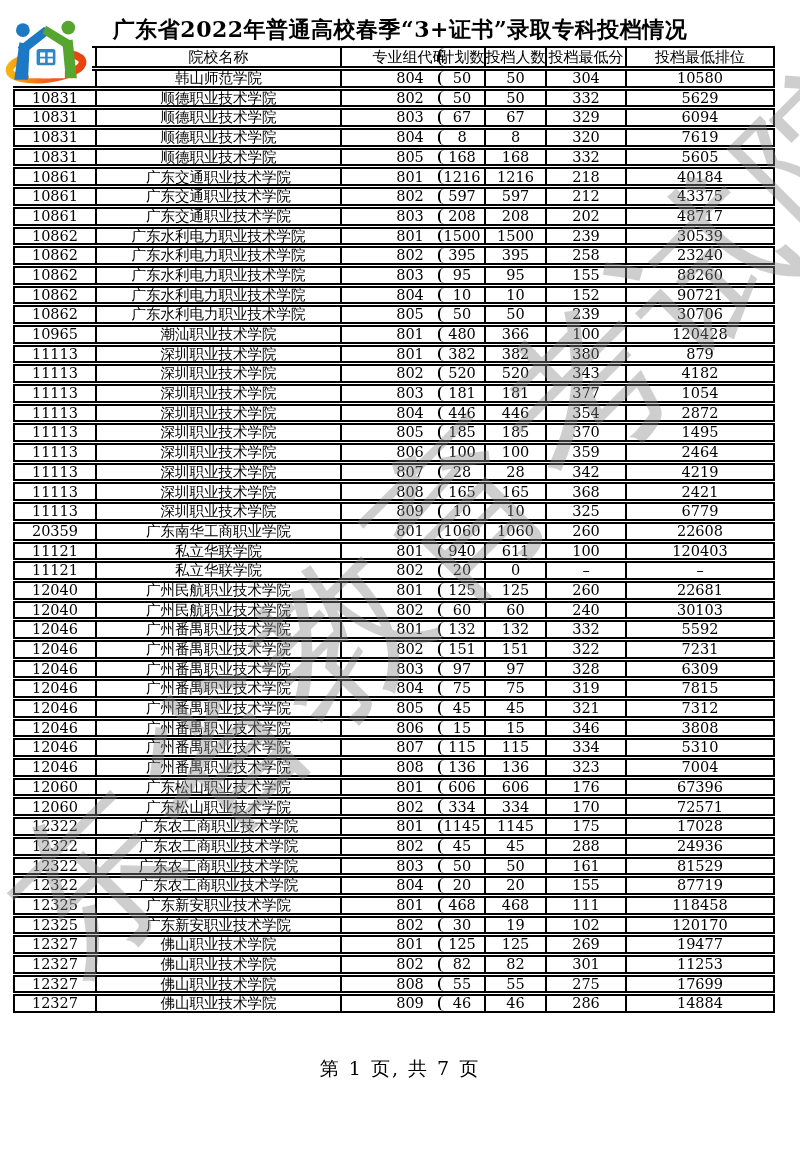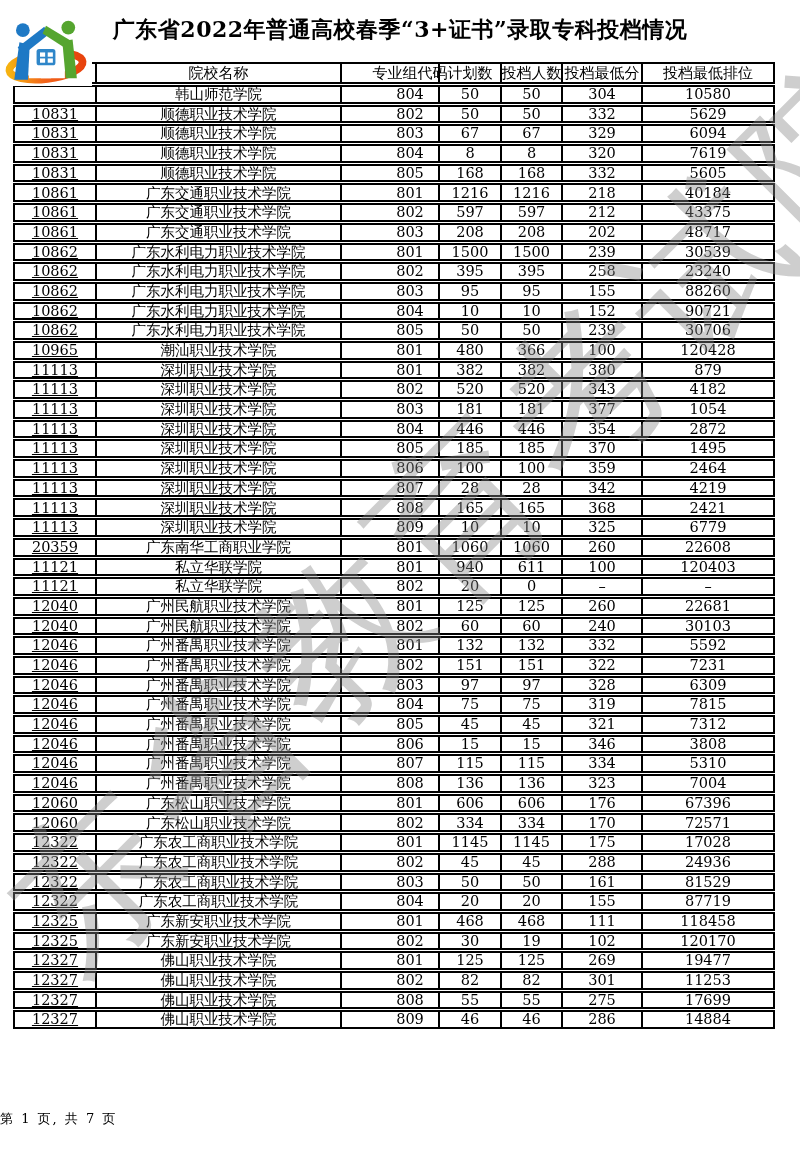--- a/index.html
+++ b/index.html
@@ -6,38 +6,38 @@
   body {
     width:800px; height:1151px; position:relative; overflow:hidden;
     background:#ffffff; color:#000;
     font-family:"DejaVu Serif","Liberation Serif",serif;
   }
   .title {
     position:absolute; top:15px; left:0; width:100%;
     text-align:center; font-size:22px; font-weight:bold; letter-spacing:0.5px;
     z-index:10;
   }
-  .table-wrap { position:absolute; left:13px; top:46px; width:762px; z-index:10;margin-top:16px; }
+  .table-wrap { position:absolute; left:13px; top:46px; width:762px; z-index:10; }
   .trow {
     display:flex; align-items:stretch; box-sizing:content-box;
     border:2px solid #000; margin-bottom:1px; height:14.7px; background:transparent;
   }
   .trow.header { height:18px; }
   .c {
     display:flex; align-items:center; justify-content:center;
     box-sizing:border-box; border-left:2px solid #000;
     font-size:14.5px; line-height:1; white-space:nowrap; overflow:visible;
   }
-  .c:first-child { border-left:none;text-decoration:underline; }
+  .c:first-child { border-left:none; }
   .w0 { width:80px; } .w1 { width:245px; } .w2 { width:98px;padding-left:40px; }
-  .w3 { width:62px; } .w4 { width:61px; } .w5 { width:80px; } .w6 { flex:1; }
+  .w3 { width:46px;border-radius:6px; } .w4 { width:61px; } .w5 { width:80px; } .w6 { flex:1; }
   .header .c { font-size:15px; }
   .footer {
-    position:absolute; top:1110px; left:0; width:100%;
-    text-align:left; font-size:13px; letter-spacing:2px; z-index:10;
+    position:absolute; top:1056px; left:0; width:100%;
+    text-align:center; font-size:19px; letter-spacing:2px; z-index:10;
   }
   .watermark {
     position:absolute; left:-288px; top:475px; width:1376px; height:200px;
     line-height:200px; text-align:center; white-space:nowrap;
     font-size:165px; letter-spacing:8px; font-weight:normal;
     color:rgba(133,133,133,0.40);
     transform:rotate(-45deg); transform-origin:center center;
     pointer-events:none; z-index:40;
   }
   .logo-box {

